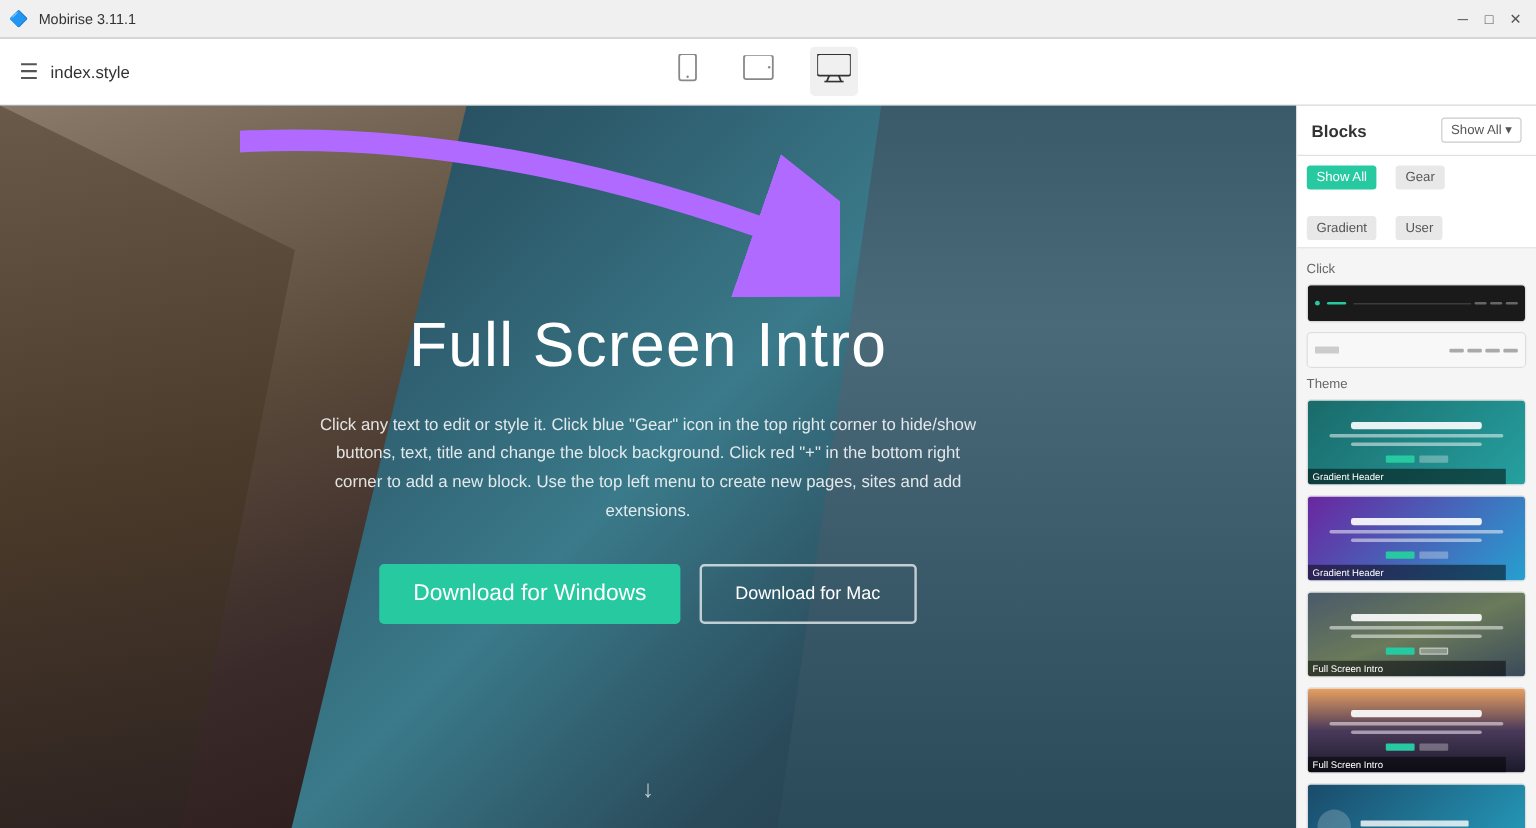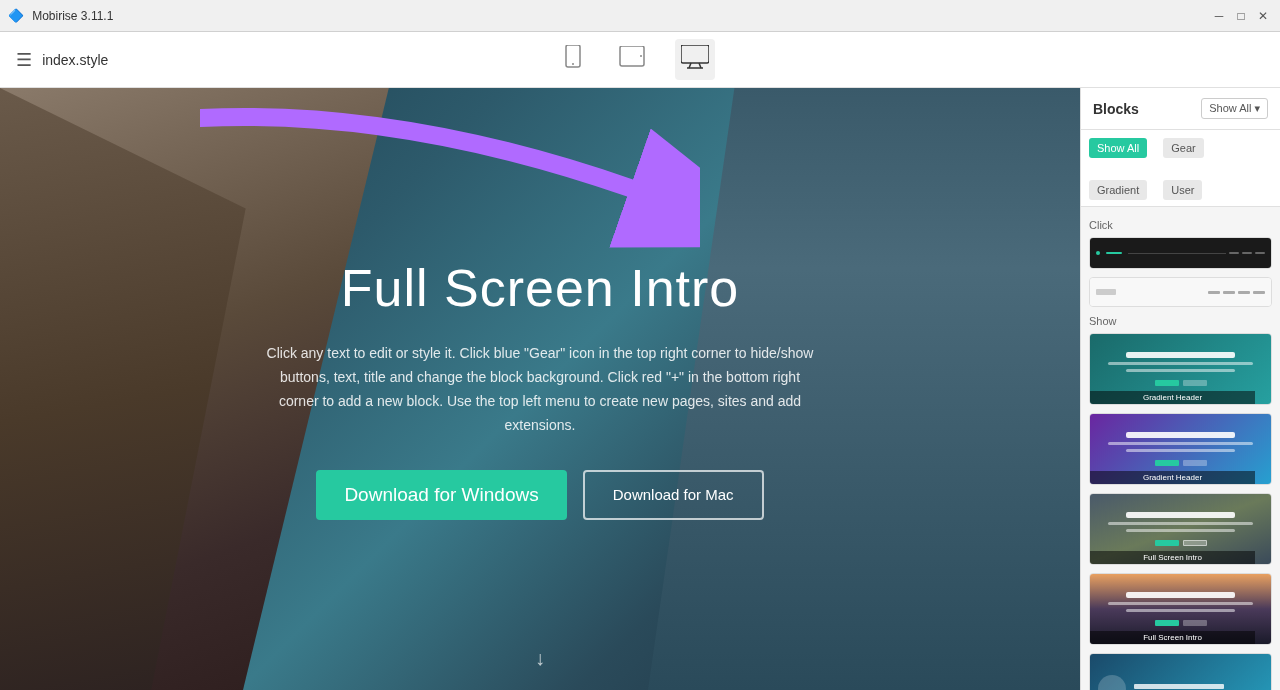--- a/index.html
+++ b/index.html
@@ -349,21 +349,20 @@
       gap: 4px;
     }
 
     .thumb-label {
       position: absolute;
       bottom: 0; left: 0; right: 16px;
       background: rgba(0,0,0,0.5);
       color: #fff;
       font-size: 8px;
       padding: 2px 4px;
-      text-align: center;
     }
 
     
     .thumb-check-overlay {
       position: absolute;
       bottom: 4px;
       right: 4px;
       width: 20px; height: 20px;
       background: #26c9a0;
       border-radius: 50%;
@@ -500,21 +499,21 @@
           <div class="thumb-menu-2-logo"></div>
           <div class="thumb-menu-2-links">
             <div class="thumb-menu-2-link"></div>
             <div class="thumb-menu-2-link"></div>
             <div class="thumb-menu-2-link"></div>
             <div class="thumb-menu-2-link"></div>
           </div>
         </div>
       </div>
 
-      <div class="section-label">Show</div>
+      <div class="section-label">Theme</div>
 
       <div class="block-thumb" style="position:relative;">
         <div class="thumb-intro-1">
           <div class="thumb-title-line"></div>
           <div class="thumb-sub-line"></div>
           <div class="thumb-sub-line-sm"></div>
           <div style="display:flex;gap:4px;margin-top:4px;">
             <div style="width:24px;height:6px;background:#26c9a0;border-radius:1px;"></div>
             <div style="width:24px;height:6px;background:rgba(255,255,255,0.3);border-radius:1px;"></div>
           </div>

